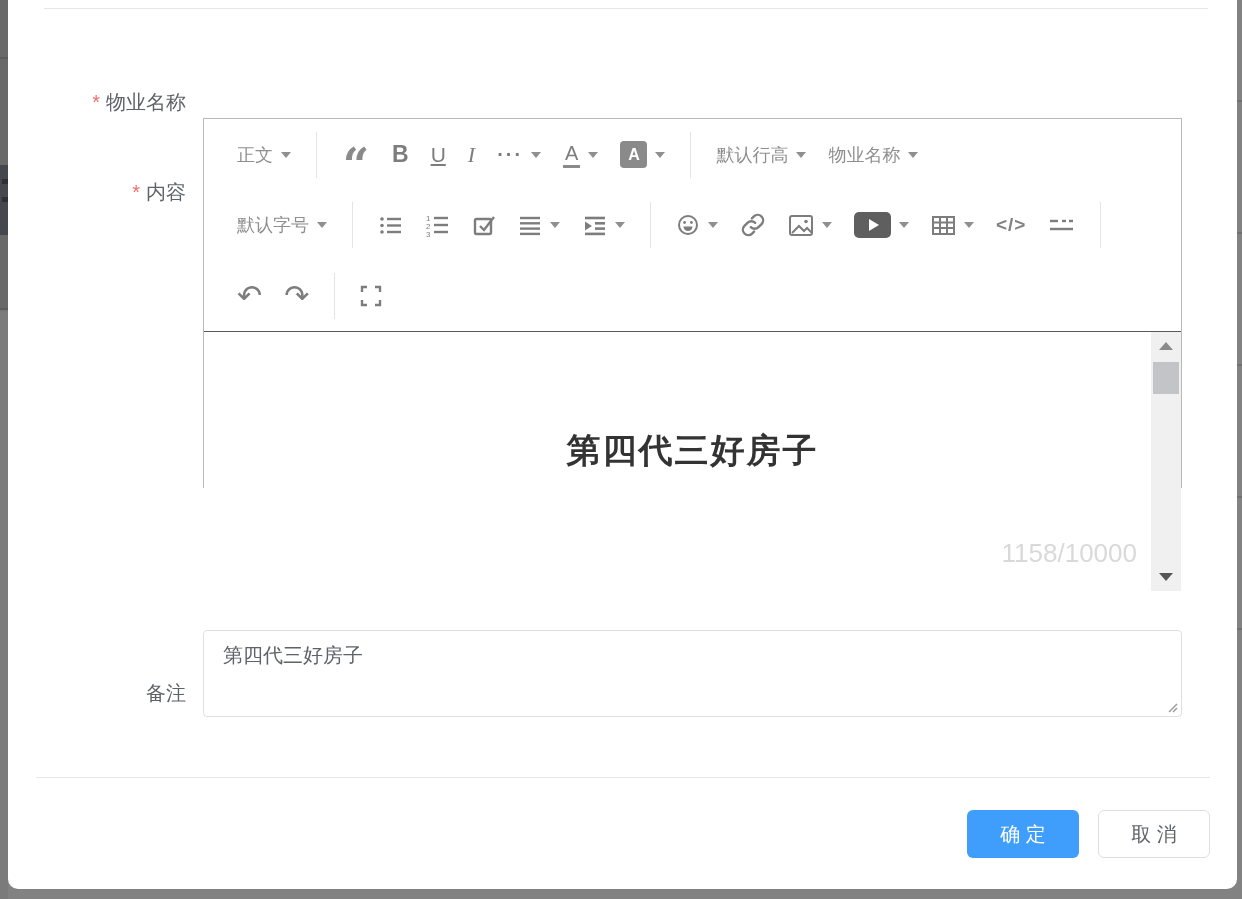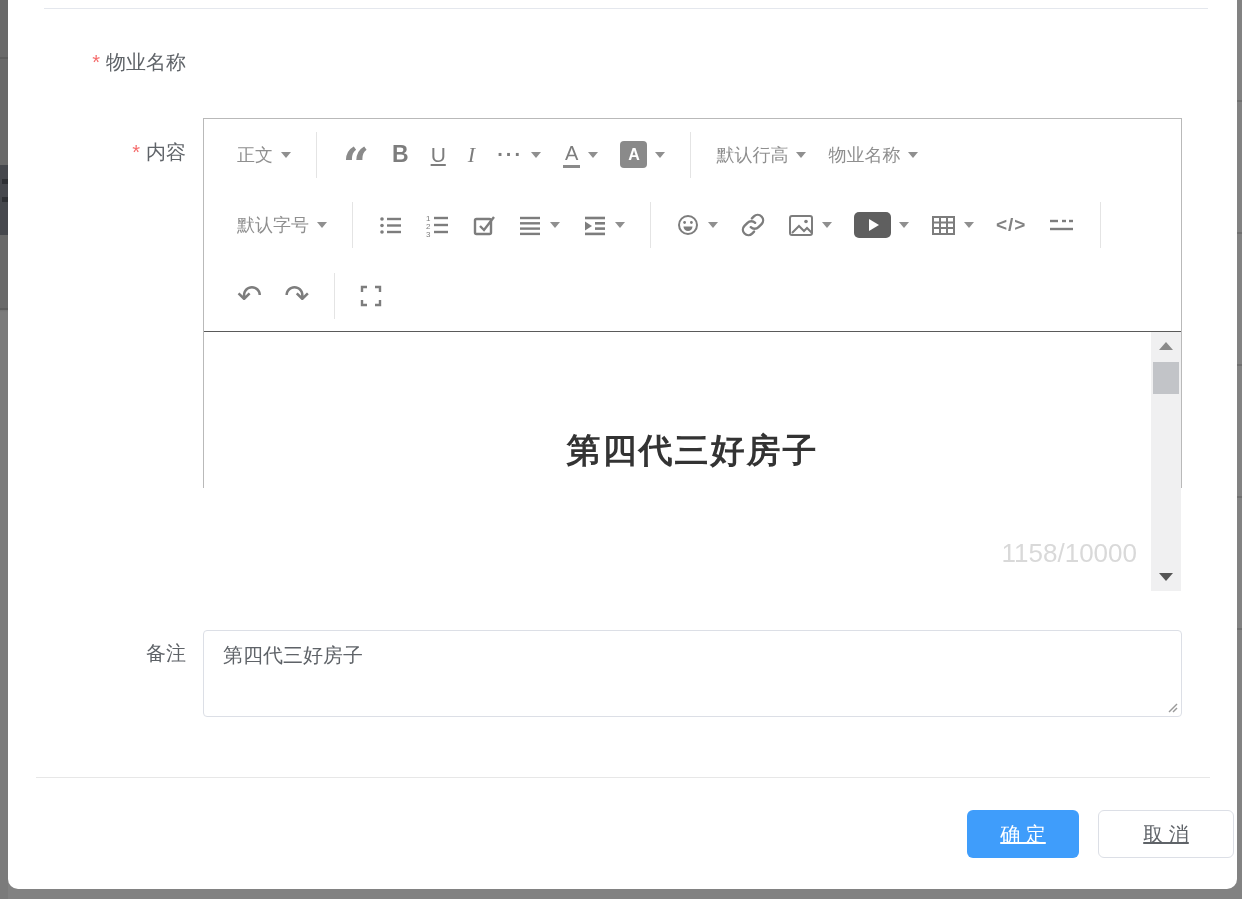--- a/index.html
+++ b/index.html
@@ -14,21 +14,21 @@
   .edge-left .seg-line { position:absolute; left:0; width:8px; height:2px; background:#5d5d5d; }
   .edge-right-line { position:absolute; right:0; width:5px; height:2px; background:#707070; }
 
   
   .dialog { position:absolute; left:8px; top:0; width:1229px; height:889px; background:#fff;
     border-radius:0 0 10px 10px; }
   .top-divider { position:absolute; left:36px; top:8px; width:1164px; height:1px; background:#e4e7ed; }
 
   
   .form-label { position:absolute; left:0; width:178px; text-align:right; font-size:20px;
-    color:#5f6368; line-height:24px; white-space:nowrap; }
+    color:#5f6368; line-height:24px; white-space:nowrap;margin-top:40px; }
   .req { color:#f56c6c; margin-right:6px; font-size:20px; }
 
   
   .text-input { position:absolute; left:195px; width:979px; border:1px solid #dcdfe6; border-radius:4px;
     background:#fff; font-size:20px; color:#5f6368; }
   .input-name { top:36px; height:52px; line-height:50px; padding:0 19px; }
   .remark-area { top:630px; height:87px; padding:11px 19px; line-height:26px; position:absolute; }
   .resize-handle { position:absolute; right:3px; bottom:3px; }
 
   
@@ -73,23 +73,23 @@
   .tri-up { width:0; height:0; border-left:7px solid transparent; border-right:7px solid transparent;
     border-bottom:8px solid #8a8a8a; }
   .tri-down { width:0; height:0; border-left:7px solid transparent; border-right:7px solid transparent;
     border-top:8px solid #555; }
   .sb-thumb { position:absolute; left:2px; top:30px; width:26px; height:32px; background:#c2c4c8; }
 
   
   .footer-divider { position:absolute; left:28px; top:777px; width:1174px; height:1px; background:#e7e7e7; }
   .btn { position:absolute; top:810px; height:48px; border-radius:6px; font-size:20px;
     display:flex; align-items:center; justify-content:center; cursor:pointer; border:none;
-    font-family:"Liberation Sans", sans-serif;text-decoration:underline; }
+    font-family:"Liberation Sans", sans-serif; }
   .btn-confirm { left:959px; width:112px; background:#3f9dfb; color:#fff; }
-  .btn-cancel { left:1090px; width:136px; background:#fff; color:#5f6368; border:1px solid #dcdfe6; }
+  .btn-cancel { left:1090px; width:112px; background:#fff; color:#5f6368; border:1px solid #dcdfe6; }
 
   svg { display:block; }
 </style>
 </head>
 <body>
 
 <div class="screen">
 
   <div class="edge-left">
     <div class="seg-line" style="top:57px"></div>

